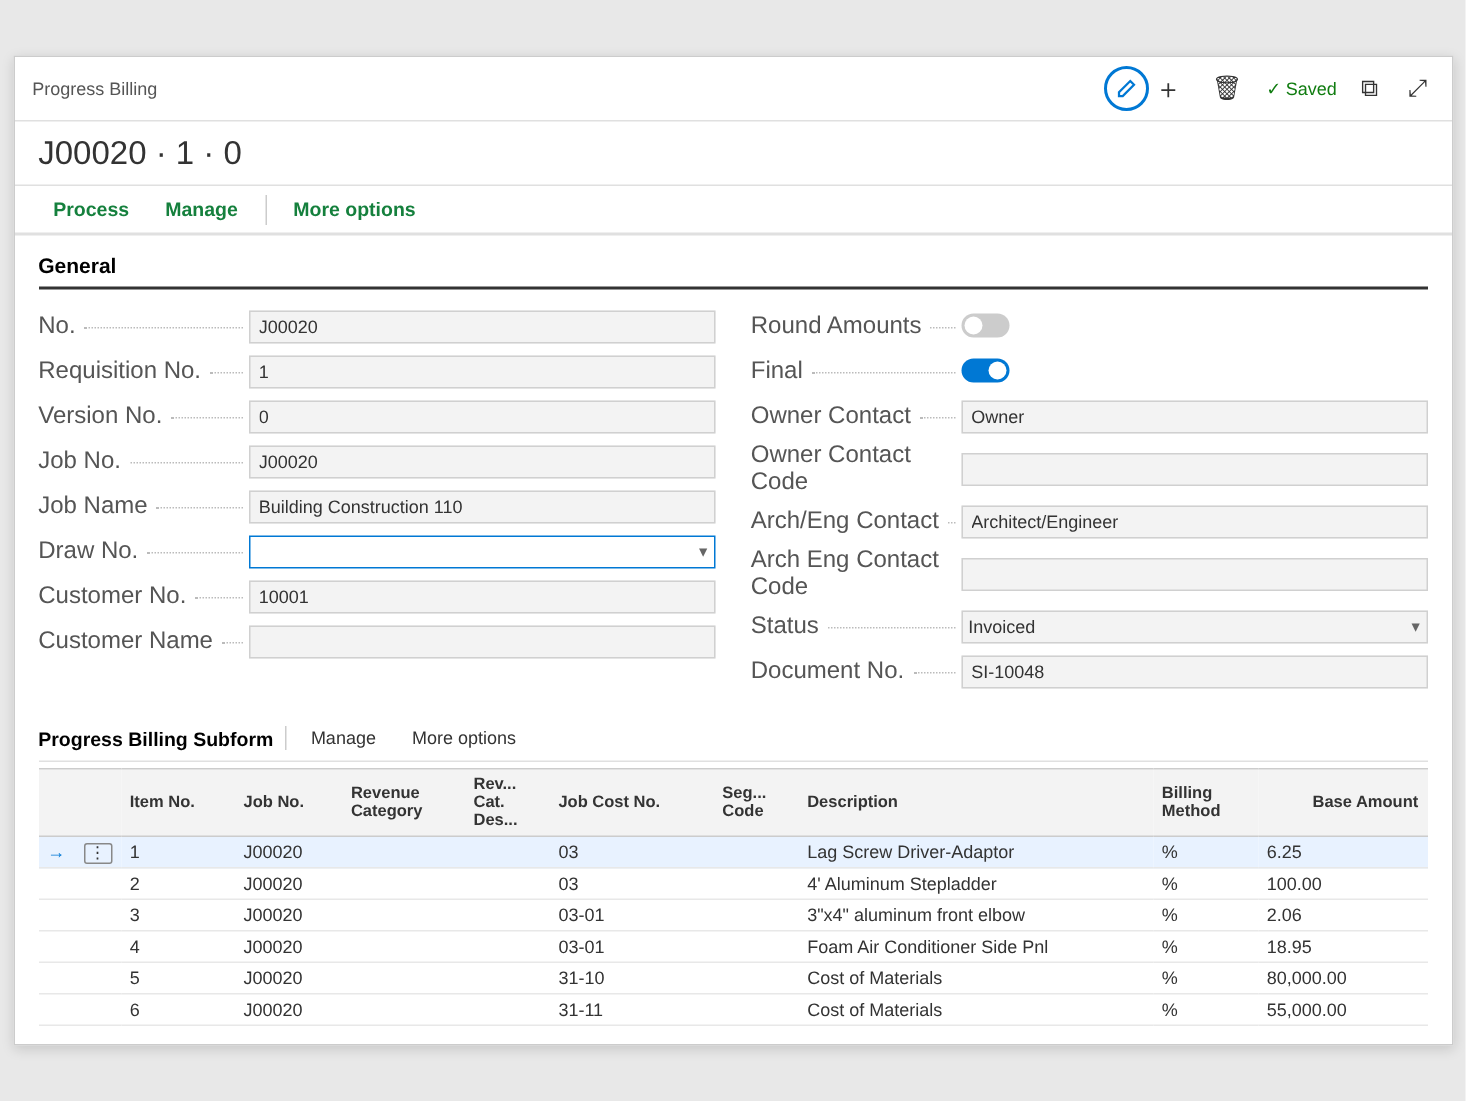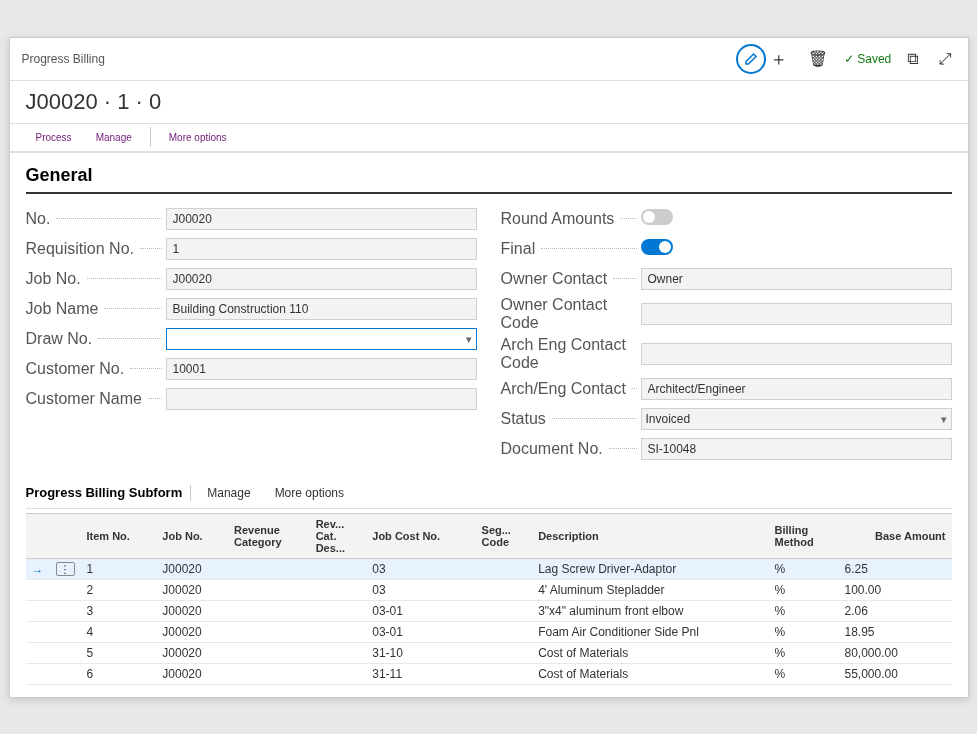--- a/index.html
+++ b/index.html
@@ -5,24 +5,24 @@
     * { box-sizing: border-box; margin: 0; padding: 0; }
     body { font-family: 'Segoe UI', Arial, sans-serif; font-size: 13px; background: #e8e8e8; display: flex; justify-content: center; align-items: center; min-height: 100vh; }
     .window { width: 960px; background: #fff; border: 1px solid #ccc; box-shadow: 0 2px 8px rgba(0,0,0,0.15); }
     .title-bar { display: flex; align-items: center; padding: 6px 12px; background: #fff; border-bottom: 1px solid #e0e0e0; font-size: 12px; color: #555; }
     .title-bar .title { flex: 1; }
     .title-bar .toolbar-icons { display: flex; align-items: center; gap: 12px; margin-left: auto; color: #333; font-size: 13px; }
     .title-bar .edit-btn { width: 30px; height: 30px; border-radius: 50%; border: 2px solid #0078d4; display: flex; align-items: center; justify-content: center; color: #0078d4; font-size: 14px; cursor: pointer; }
     .title-bar .saved-label { color: #107c10; font-size: 12px; display: flex; align-items: center; gap: 3px; }
     .record-id { padding: 8px 16px; font-size: 22px; font-weight: 300; color: #333; border-bottom: 1px solid #e0e0e0; }
     .nav-bar { display: flex; align-items: center; padding: 0 16px; border-bottom: 2px solid #e0e0e0; gap: 4px; }
-    .nav-item { padding: 8px 10px; cursor: pointer; font-size: 10px; color: #701a75; border-bottom: 2px solid transparent; margin-bottom: -2px; }
+    .nav-item { padding: 8px 10px; cursor: pointer; font-size: 13px; color: #15803d; border-bottom: 2px solid transparent; margin-bottom: -2px; font-weight: bold; }
     .nav-separator { width: 1px; height: 20px; background: #ccc; margin: 0 4px; }
     .content { padding: 12px 16px; }
-    .section-title { font-weight: 700; font-size: 18px; padding-bottom: 6px; border-bottom: 2px solid #333; margin-bottom: 12px; }
+    .section-title { font-weight: 700; font-size: 14px; padding-bottom: 6px; border-bottom: 2px solid #333; margin-bottom: 12px; }
     .form-grid { display: grid; grid-template-columns: 1fr 1fr; gap: 0 24px; }
     .form-row { display: flex; align-items: center; margin-bottom: 4px; min-height: 26px; }
     .form-label { width: 140px; min-width: 140px; color: #555; font-size: 16px; display: flex; align-items: center; gap: 2px; }
     .form-label::after { content: ''; flex: 1; border-bottom: 1px dotted #bbb; margin: 0 4px; }
     .form-value { flex: 1; }
     .form-input { width: 100%; height: 22px; border: 1px solid #d0d0d0; background: #f3f3f3; padding: 2px 6px; font-size: 12px; color: #333; outline: none; }
     .select-wrapper { position: relative; flex: 1; }
     .select-wrapper select { width: 100%; height: 22px; border: 1px solid #d0d0d0; background: #f3f3f3; padding: 2px 20px 2px 4px; font-size: 12px; color: #333; outline: none; appearance: none; }
     .select-wrapper::after { content: '▾'; position: absolute; right: 5px; top: 50%; transform: translateY(-50%); pointer-events: none; font-size: 11px; color: #666; }
     .draw-select-wrapper { position: relative; flex: 1; }
@@ -92,20 +92,26 @@
             <input class="form-input" type="text" readonly="" value="J00020" style="">
           </div>
         </div>
         <div class="form-row">
           <span class="form-label">Requisition No.</span>
           <div class="form-value">
             <input class="form-input" type="text" value="1" style="">
           </div>
         </div>
         <div class="form-row">
+          <span class="form-label">Version No.</span>
+          <div class="form-value">
+            <input class="form-input" type="text" value="0" style="">
+          </div>
+        </div>
+        <div class="form-row">
           <span class="form-label">Job No.</span>
           <div class="form-value">
             <input class="form-input" type="text" value="J00020" style="">
           </div>
         </div>
         <div class="form-row">
           <span class="form-label">Job Name</span>
           <div class="form-value">
             <input class="form-input" type="text" value="Building Construction 110" style="">
           </div>
@@ -151,29 +157,29 @@
             <input class="form-input" type="text" value="Owner" style="">
           </div>
         </div>
         <div class="form-row">
           <span class="form-label">Owner Contact Code</span>
           <div class="form-value">
             <input class="form-input" type="text" value="" style="">
           </div>
         </div>
         <div class="form-row">
+          <span class="form-label">Arch/Eng Contact</span>
+          <div class="form-value">
+            <input class="form-input" type="text" value="Architect/Engineer" style="">
+          </div>
+        </div>
+        <div class="form-row">
           <span class="form-label">Arch Eng Contact Code</span>
           <div class="form-value">
             <input class="form-input" type="text" value="" style="">
-          </div>
-        </div>
-        <div class="form-row">
-          <span class="form-label">Arch/Eng Contact</span>
-          <div class="form-value">
-            <input class="form-input" type="text" value="Architect/Engineer" style="">
           </div>
         </div>
         <div class="form-row">
           <span class="form-label">Status</span>
           <div class="select-wrapper form-value">
             <select>
               <option>Invoiced</option>
               <option>Open</option>
               <option>Released</option>
               <option>Closed</option>

